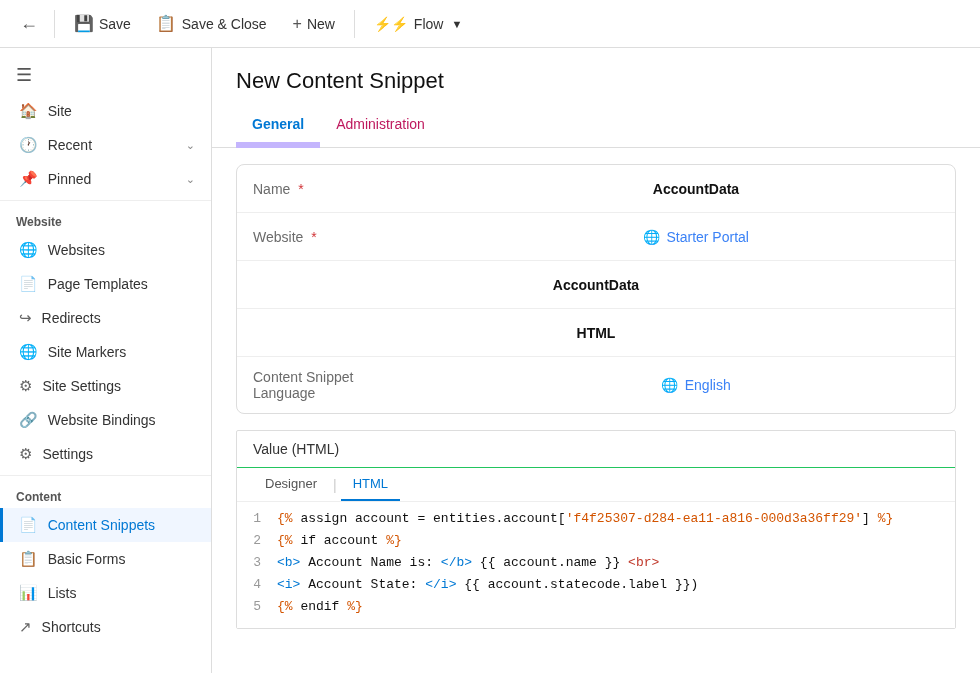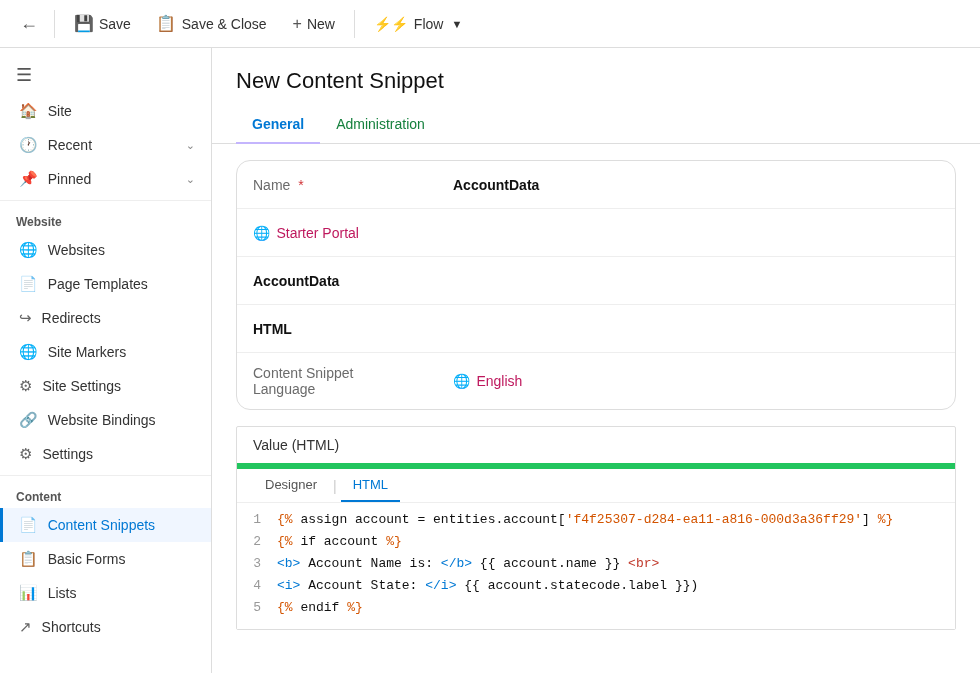--- a/index.html
+++ b/index.html
@@ -125,36 +125,36 @@
     
     .tabs {
       display: flex;
       border-bottom: 1px solid #ddd;
       padding: 0 24px;
     }
     .tab {
       padding: 10px 16px;
       cursor: pointer;
       font-size: 14px;
-      color: #15803d;
+      color: #be185d;
       border-bottom: 2px solid transparent;
       margin-bottom: -1px;
     }
     .tab.active {
       color: #0078d4;
-      border-bottom: 2px solid #c4b5fd;
+      border-bottom: 6px solid #c4b5fd;
       font-weight: 600;
       text-align: center;
     }
 
     
     .form-section {
       border: 1px solid #ddd;
       margin: 16px 24px;
-      border-radius: 14px;
+      border-radius: 8px;
     }
     .form-row {
       display: flex;
       align-items: center;
       min-height: 48px;
       border-bottom: 1px solid #eee;
       padding: 12px 16px;
     }
     .form-row:last-child { border-bottom: none; }
     .form-label {
@@ -165,40 +165,41 @@
     }
     .form-required {
       color: #d13438;
       margin-left: 4px;
     }
     .form-value {
       flex: 1;
       font-size: 14px;
       color: #111;
       font-weight: 600;
+      text-align: center;
     }
     .form-value.link {
-      color: #be185d;
+      color: #3b82f6;
       cursor: pointer;
       font-weight: 400;
     }
     .form-value.link .globe-icon { margin-right: 6px; }
     .form-value.link .flag-icon { margin-right: 6px; }
 
     
     .value-section {
       margin: 0 24px 16px 24px;
       border: 1px solid #ddd;
       border-radius: 2px;
     }
     .value-header {
       padding: 10px 16px;
       font-size: 14px;
       color: #333;
-      border-bottom: 6px solid #22c55e;
+      border-bottom: 1px solid #22c55e;
     }
     .value-tabs {
       display: flex;
       align-items: center;
       padding: 0 16px;
       border-bottom: 1px solid #eee;
     }
     .value-tab {
       padding: 8px 12px;
       font-size: 13px;
@@ -355,20 +356,23 @@
       <div class="form-section">
 
         <div class="form-row">
           <div class="form-label">
             Name<span class="form-required"> *</span>
           </div>
           <div class="form-value">AccountData</div>
         </div>
 
         <div class="form-row">
+          <div class="form-label">
+            Website<span class="form-required"> *</span>
+          </div>
           <div class="form-value link">
             <span class="globe-icon">🌐</span>Starter Portal
           </div>
         </div>
 
         <div class="form-row">
           <div class="form-value">AccountData</div>
         </div>
 
         <div class="form-row">

